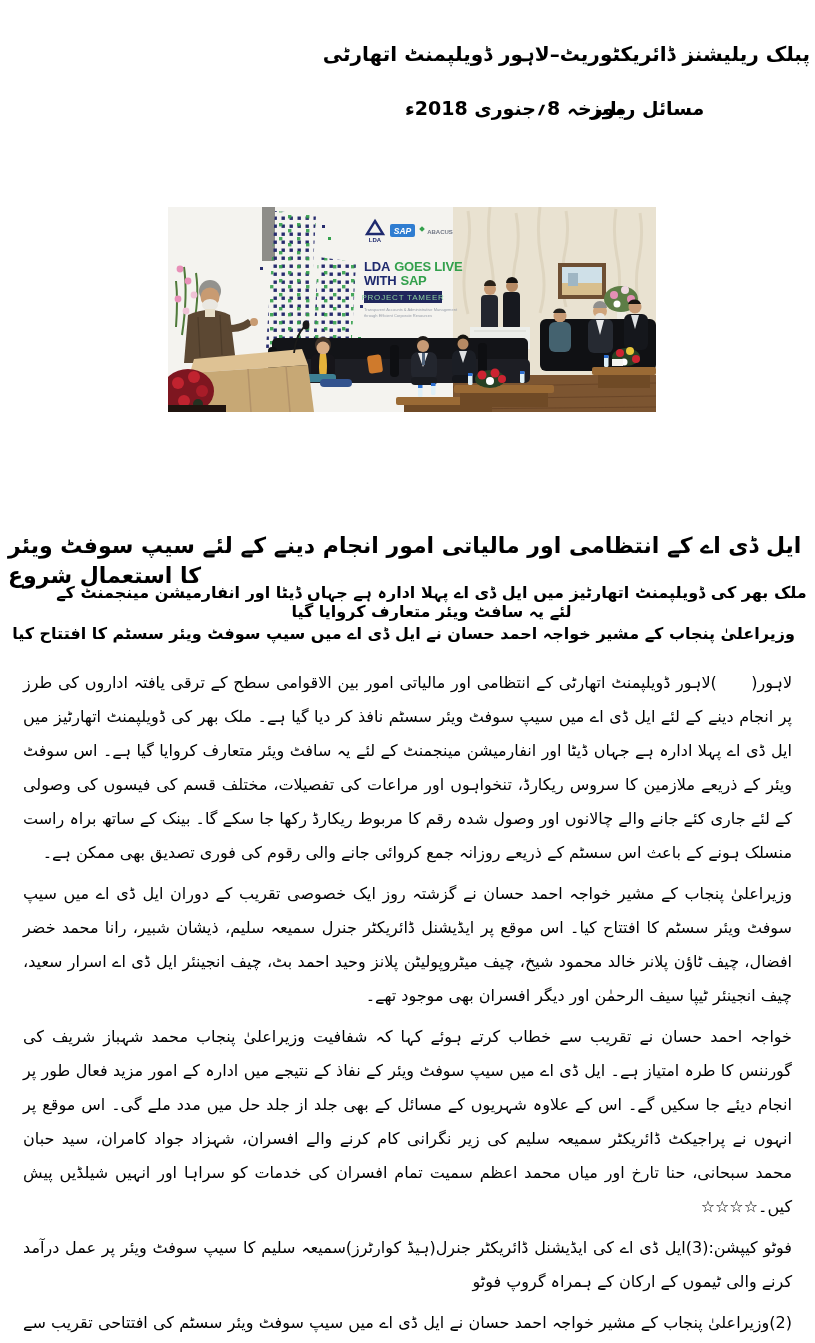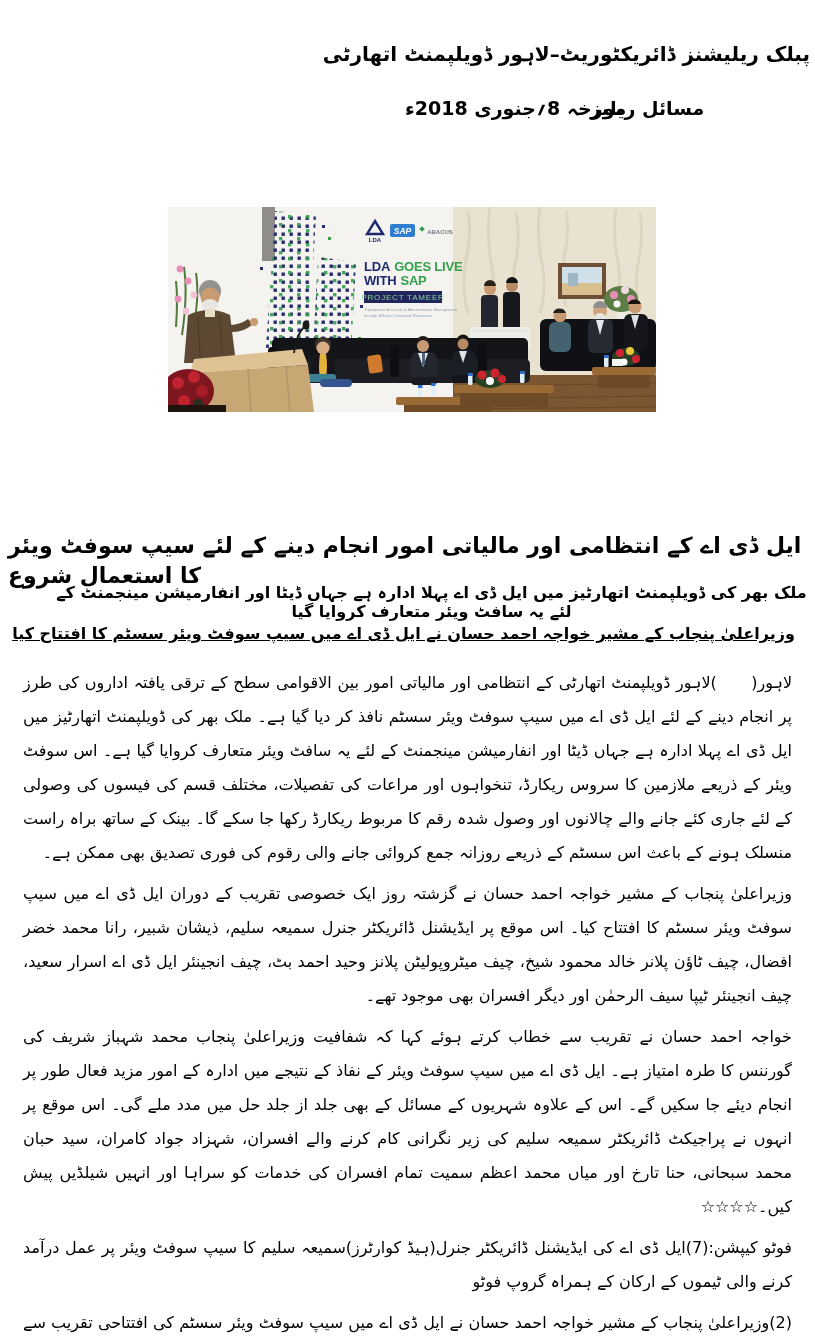--- a/index.html
+++ b/index.html
@@ -11,21 +11,21 @@
   .hdr-date{position:absolute;top:97px;left:405px;font-size:19px;font-weight:bold;direction:rtl;white-space:nowrap;}
   .hdr-press{position:absolute;top:97px;left:590px;font-size:19px;font-weight:bold;direction:rtl;white-space:nowrap;}
   
   .photo{position:absolute;left:168px;top:207px;width:488px;height:205px;display:block;}
   
   .h-main{position:absolute;top:531px;left:8px;right:8px;text-align:left;direction:rtl;
           font-size:22px;font-weight:bold;line-height:30px;}
   .h-sub{position:absolute;top:583px;left:8px;right:8px;text-align:center;direction:rtl;
           font-size:16px;font-weight:bold;line-height:19px;margin-left:48px;}
   .h-und{position:absolute;top:624px;left:8px;right:16px;text-align:center;direction:rtl;
-          font-size:16px;font-weight:bold;text-decoration:underline;line-height:19px;}
+          font-size:16px;font-weight:bold;line-height:19px;}
   
   .body-text{position:absolute;top:659px;left:16px;right:16px;direction:rtl;
              text-align:justify;font-size:16px;line-height:34px;}
   .body-text p{margin:7px;padding:0;}
   svg text{font-family:"Liberation Sans",sans-serif;}
 </style>
 </head>
 <body>
 
 <div class="page">
@@ -254,17 +254,17 @@
   </svg>
 
   <div class="h-main">ایل ڈی اے کے انتظامی اور مالیاتی امور انجام دینے کے لئے سیپ سوفٹ ویئر کا استعمال شروع</div>
   <div class="h-sub">ملک بھر کی ڈویلپمنٹ اتھارٹیز میں ایل ڈی اے پہلا ادارہ ہے جہاں ڈیٹا اور انفارمیشن مینجمنٹ کے لئے یہ سافٹ ویئر متعارف کروایا گیا</div>
   <div class="h-und">وزیراعلیٰ پنجاب کے مشیر خواجہ احمد حسان نے ایل ڈی اے میں سیپ سوفٹ ویئر سسٹم کا افتتاح کیا</div>
 
   <div class="body-text">
     <p>لاہور(&nbsp;&nbsp;&nbsp;&nbsp;&nbsp;&nbsp;)لاہور ڈویلپمنٹ اتھارٹی کے انتظامی اور مالیاتی امور بین الاقوامی سطح کے ترقی یافتہ اداروں کی طرز پر انجام دینے کے لئے ایل ڈی اے میں سیپ سوفٹ ویئر سسٹم نافذ کر دیا گیا ہے۔ ملک بھر کی ڈویلپمنٹ اتھارٹیز میں ایل ڈی اے پہلا ادارہ ہے جہاں ڈیٹا اور انفارمیشن مینجمنٹ کے لئے یہ سافٹ ویئر متعارف کروایا گیا ہے۔ اس سوفٹ ویئر کے ذریعے ملازمین کا سروس ریکارڈ، تنخواہوں اور مراعات کی تفصیلات، مختلف قسم کی فیسوں کی وصولی کے لئے جاری کئے جانے والے چالانوں اور وصول شدہ رقم کا مربوط ریکارڈ رکھا جا سکے گا۔ بینک کے ساتھ براہ راست منسلک ہونے کے باعث اس سسٹم کے ذریعے روزانہ جمع کروائی جانے والی رقوم کی فوری تصدیق بھی ممکن ہے۔</p>
     <p>وزیراعلیٰ پنجاب کے مشیر خواجہ احمد حسان نے گزشتہ روز ایک خصوصی تقریب کے دوران ایل ڈی اے میں سیپ سوفٹ ویئر سسٹم کا افتتاح کیا۔ اس موقع پر ایڈیشنل ڈائریکٹر جنرل سمیعہ سلیم، ذیشان شبیر، رانا محمد خضر افضال، چیف ٹاؤن پلانر خالد محمود شیخ، چیف میٹروپولیٹن پلانز وحید احمد بٹ، چیف انجینئر ایل ڈی اے اسرار سعید، چیف انجینئر ٹیپا سیف الرحمٰن اور دیگر افسران بھی موجود تھے۔</p>
     <p>خواجہ احمد حسان نے تقریب سے خطاب کرتے ہوئے کہا کہ شفافیت وزیراعلیٰ پنجاب محمد شہباز شریف کی گورننس کا طرہ امتیاز ہے۔ ایل ڈی اے میں سیپ سوفٹ ویئر کے نفاذ کے نتیجے میں ادارہ کے امور مزید فعال طور پر انجام دیئے جا سکیں گے۔ اس کے علاوہ شہریوں کے مسائل کے بھی جلد از جلد حل میں مدد ملے گی۔ اس موقع پر انہوں نے پراجیکٹ ڈائریکٹر سمیعہ سلیم کی زیر نگرانی کام کرنے والے افسران، شہزاد جواد کامران، سید حبان محمد سبحانی، حنا تارخ اور میاں محمد اعظم سمیت تمام افسران کی خدمات کو سراہا اور انہیں شیلڈیں پیش کیں۔☆☆☆☆</p>
-    <p>فوٹو کیپشن:(7)ایل ڈی اے کی ایڈیشنل ڈائریکٹر جنرل(ہیڈ کوارٹرز)سمیعہ سلیم کا سیپ سوفٹ ویئر پر عمل درآمد کرنے والی ٹیموں کے ارکان کے ہمراہ گروپ فوٹو</p>
+    <p>فوٹو کیپشن:(3)ایل ڈی اے کی ایڈیشنل ڈائریکٹر جنرل(ہیڈ کوارٹرز)سمیعہ سلیم کا سیپ سوفٹ ویئر پر عمل درآمد کرنے والی ٹیموں کے ارکان کے ہمراہ گروپ فوٹو</p>
     <p>(2)وزیراعلیٰ پنجاب کے مشیر خواجہ احمد حسان نے ایل ڈی اے میں سیپ سوفٹ ویئر سسٹم کی افتتاحی تقریب سے خطاب کر رہے ہیں</p>
   </div>
 
 </div>
 
 </body></html>

